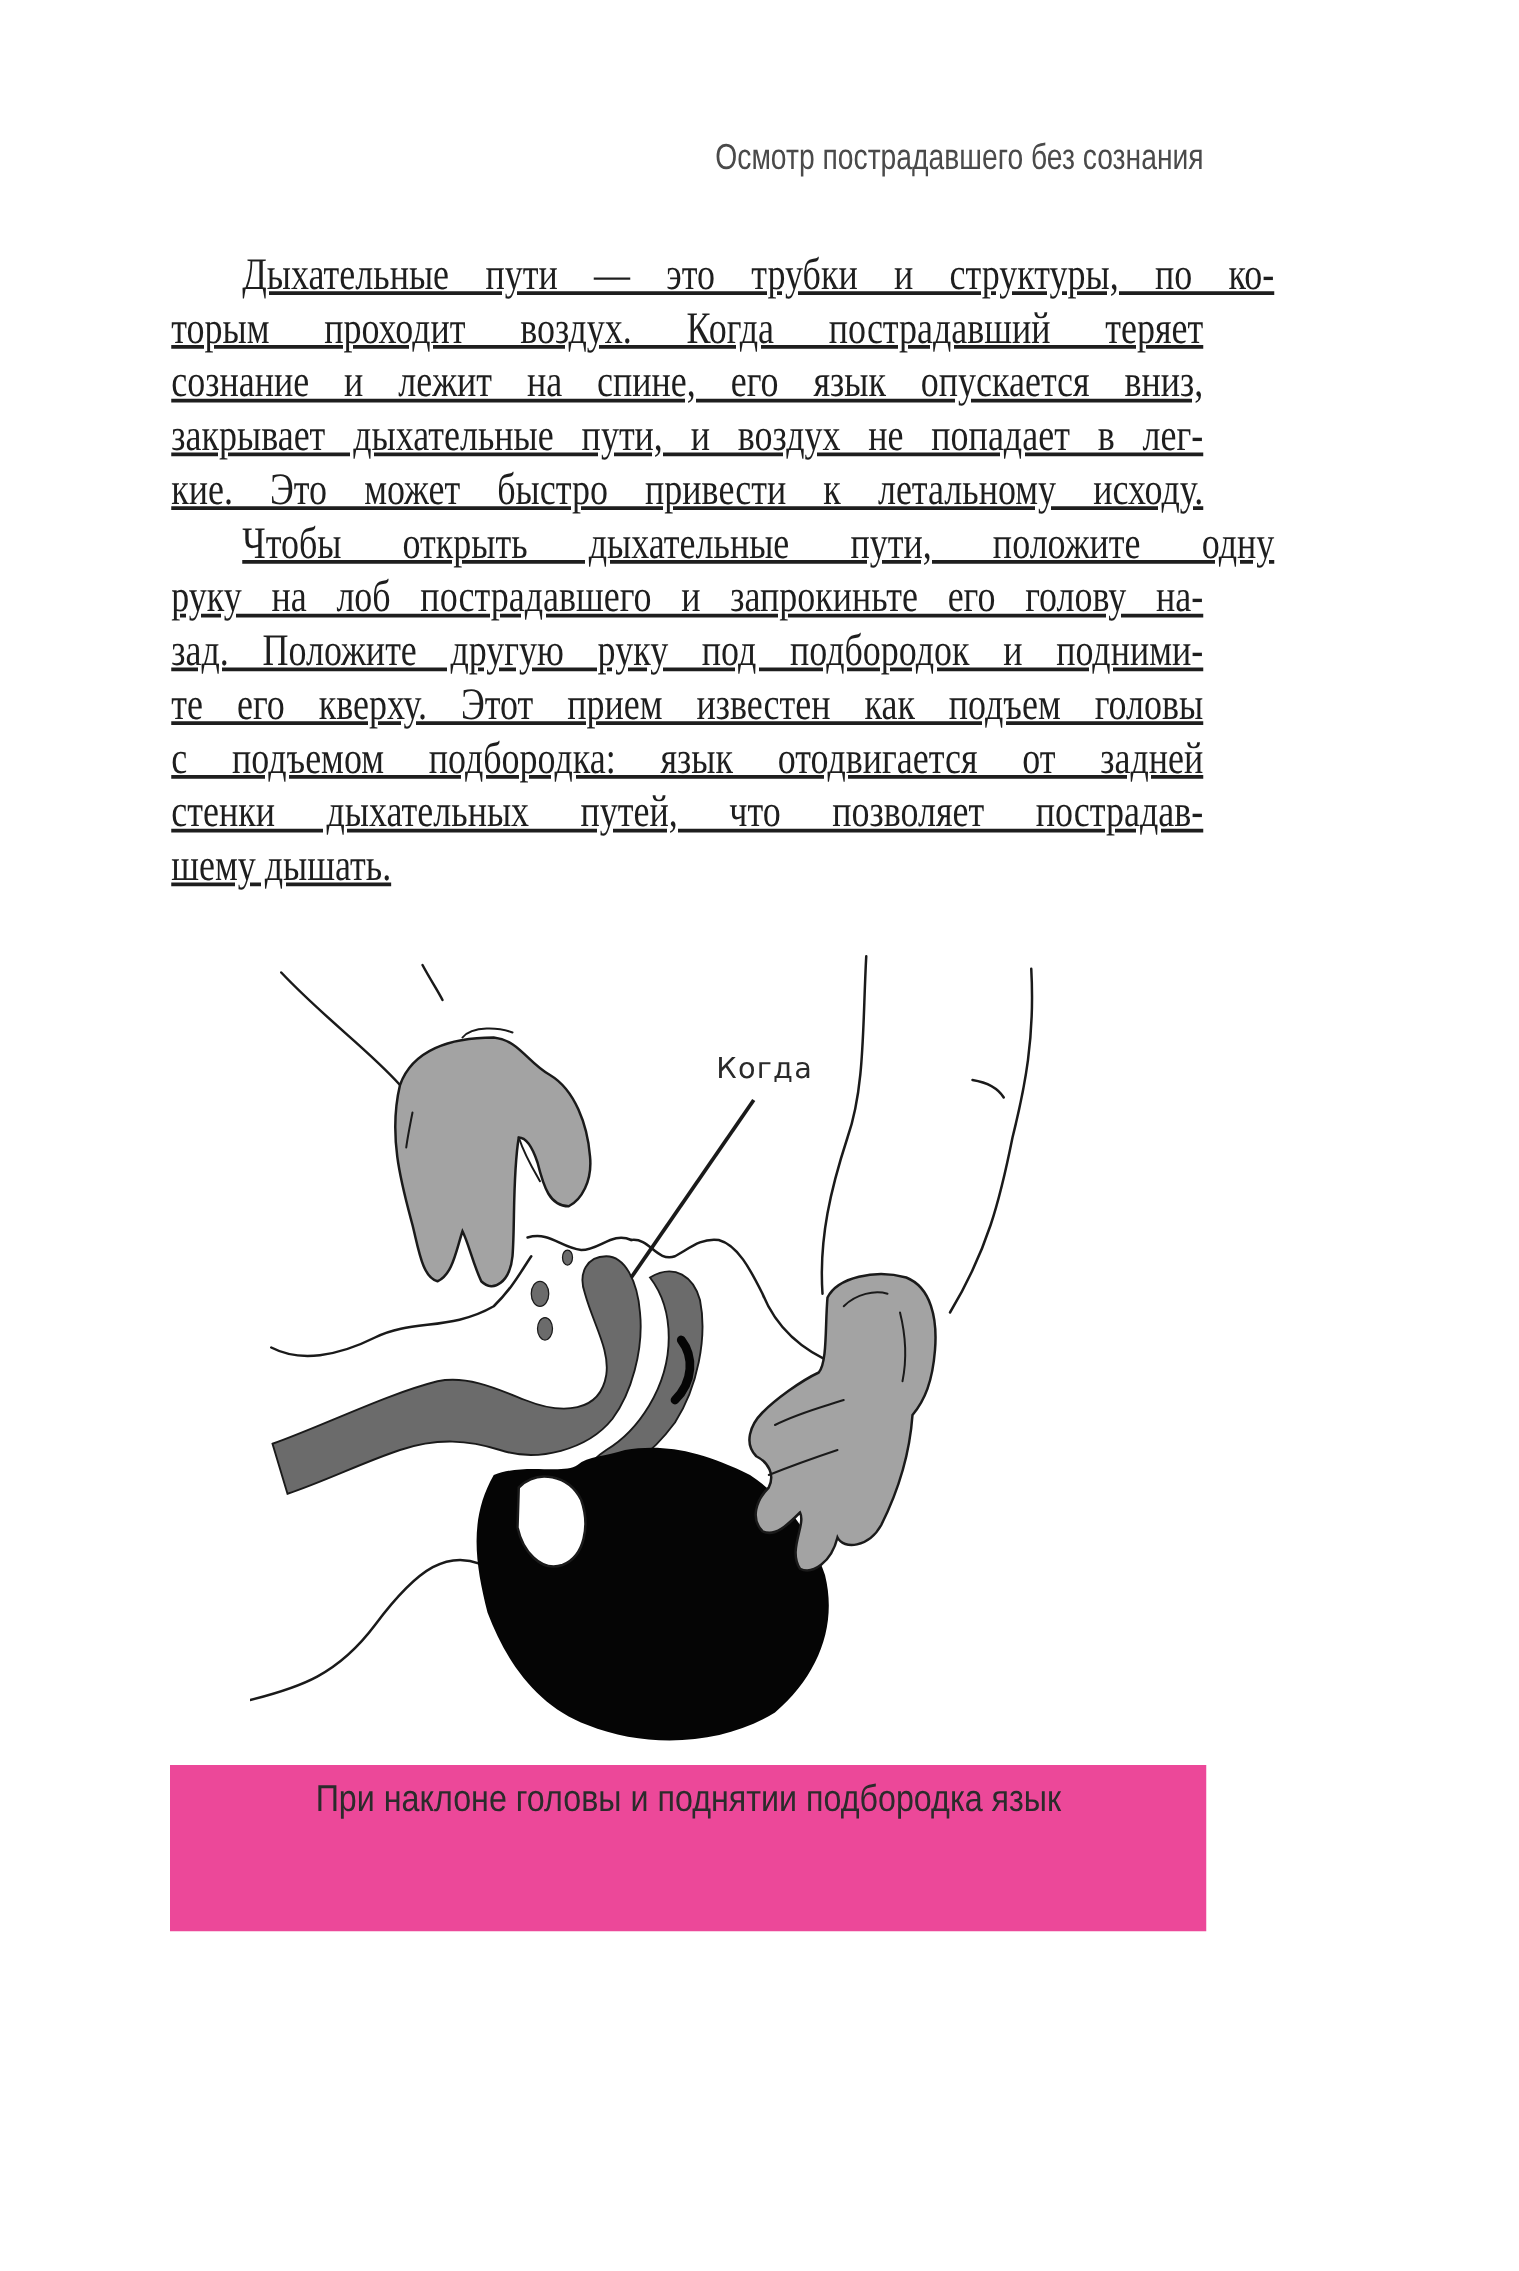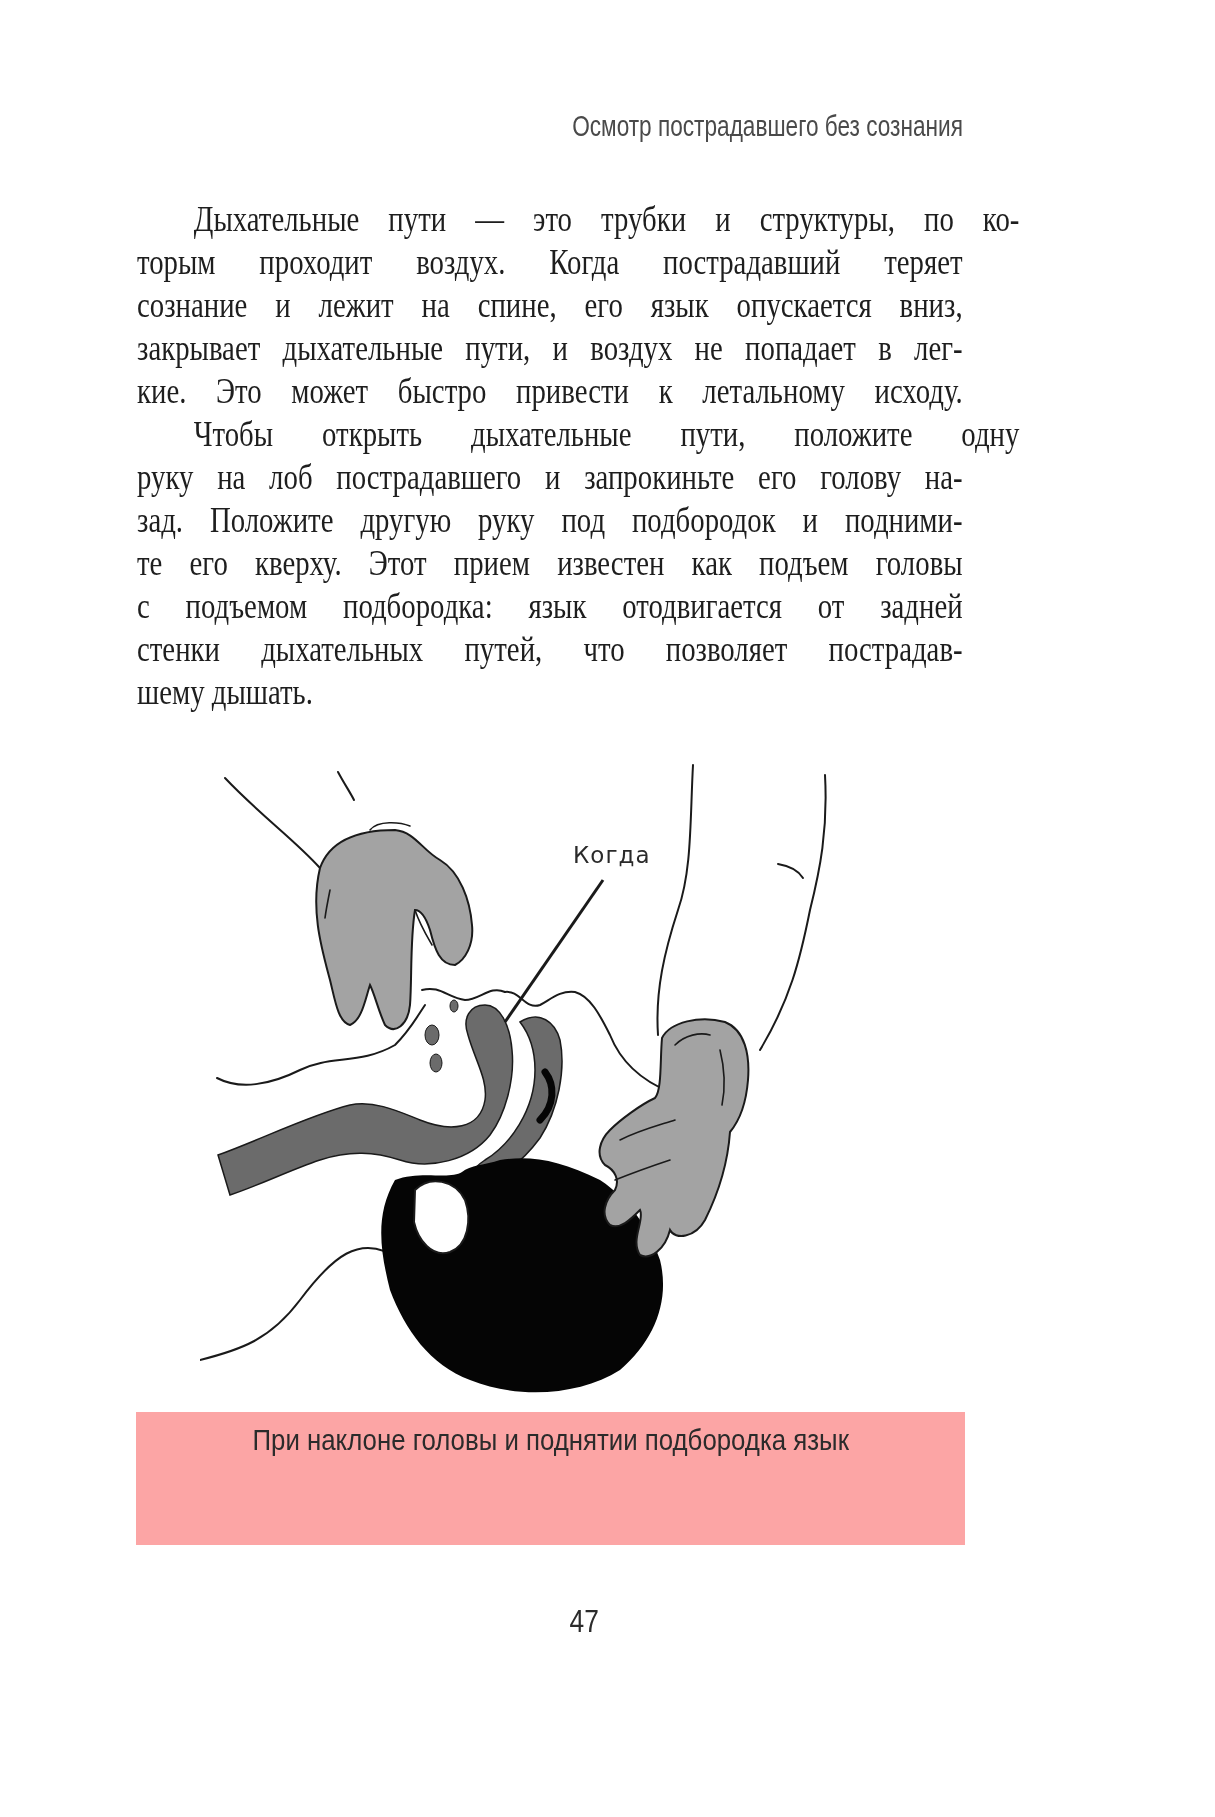--- a/index.html
+++ b/index.html
@@ -12,42 +12,42 @@
     font-size: 29px; color: #4a4a4a; letter-spacing: 0;
     transform: scaleX(0.78); transform-origin: right top;
     white-space: nowrap;
   }
 
   .body-text {
     position: absolute; left: 137px; top: 198px; width: 826px;
     font-family: "Liberation Serif", serif;
     color: #1e1e1e;
   }
-  .para { margin: 0; }
+  .para { margin: 0; text-decoration: underline; }
   .line {
     display: block; height: 43px; line-height: 43px;
     font-size: 36px; white-space: nowrap;
     transform-origin: left center;
   }
   .line.indent { padding-left: 71px; }
   .line.justify { text-align-last: justify; text-align: justify; }
 
   .figure {
     position: absolute; left: 200px; top: 760px; width: 780px; height: 640px;
   }
   .figure svg { position: absolute; left: 0; top: 0; }
   .fig-label {
     position: absolute; left: 373px; top: 82px;
     font-family: "DejaVu Sans", sans-serif; font-size: 23px; color: #2a2a2a;
     letter-spacing: 1px;
   }
 
   .caption-box {
     position: absolute; left: 136px; top: 1412px; width: 829px; height: 133px;
-    background: #fca5a5;
+    background: #ec4899;
   }
   .caption-line {
     display: block; text-align: center;
     font-family: "Liberation Sans", sans-serif;
     font-size: 30px; color: #2b2b2b; line-height: 40px; height: 40px;
     white-space: nowrap;
   }
   .caption-inner { position: absolute; left: 0; right: 0; top: 8px; }
   .caption-inner .caption-line span {
     display: inline-block; transform: scaleX(0.86);
@@ -138,15 +138,14 @@
     </svg>
     <div class="fig-label">Когда</div>
   </div>
 
   <div class="caption-box">
     <div class="caption-inner">
       <span class="caption-line"><span>При наклоне головы и поднятии подбородка язык</span></span>
     </div>
   </div>
 
-  <div class="page-number"><span>47</span></div>
 
 </div>
 
 </body></html>

